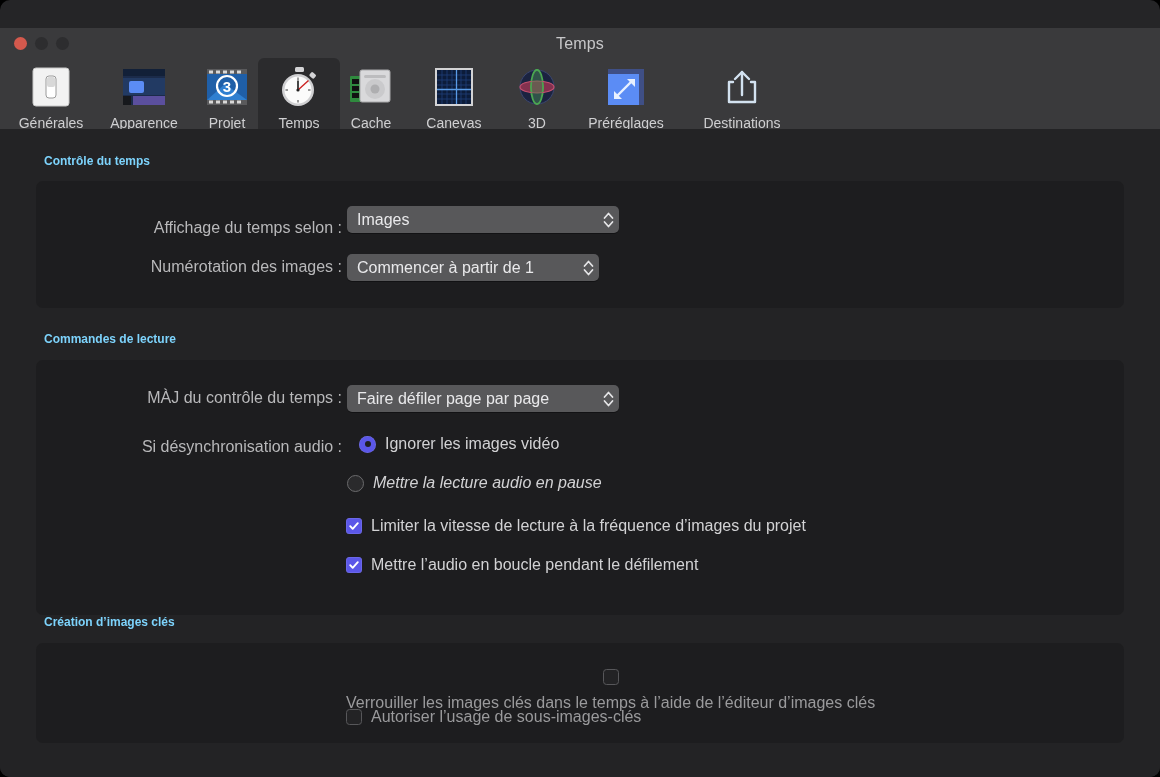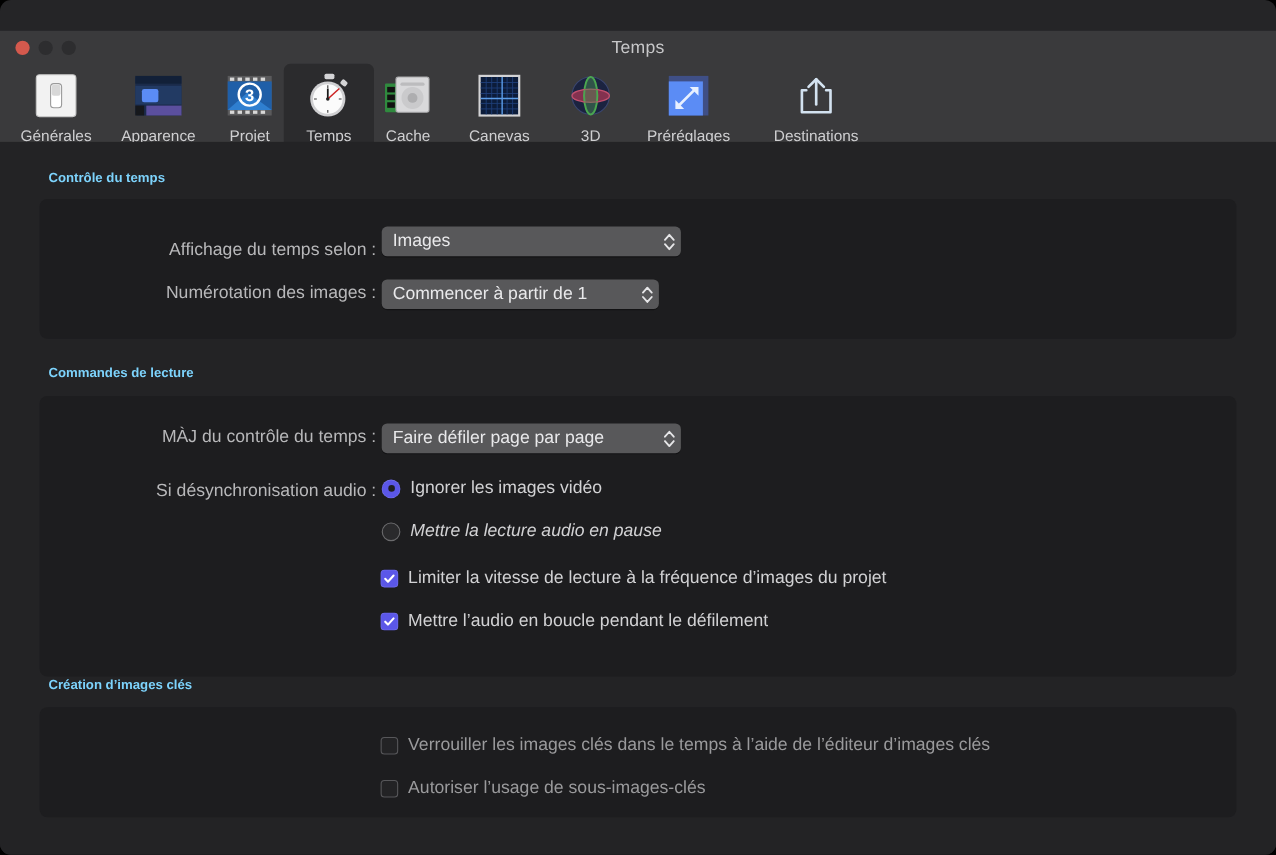--- a/index.html
+++ b/index.html
@@ -418,21 +418,21 @@
         <span class="chev">
           <svg width="11" height="18" viewBox="0 0 11 18">
             <path d="M1.5 7 L5.5 2.5 L9.5 7" fill="none" stroke="#e6e6e8" stroke-width="1.7" stroke-linecap="round" stroke-linejoin="round"></path>
             <path d="M1.5 11 L5.5 15.5 L9.5 11" fill="none" stroke="#e6e6e8" stroke-width="1.7" stroke-linecap="round" stroke-linejoin="round"></path>
           </svg>
         </span>
       </div>
 
       <div class="row-label" style="left:0; top:78px; width:306px;">Si désynchronisation audio :</div>
 
-      <div class="optrow" style="left:311px; top:75px;">
+      <div class="optrow" style="left:323px; top:75px;">
         <span class="radio on"></span>
         <span class="otxt">Ignorer les images vidéo</span>
       </div>
 
       <div class="optrow" style="left:311px; top:114px;font-style:italic;">
         <span class="radio off"></span>
         <span class="otxt">Mettre la lecture audio en pause</span>
       </div>
 
       <div class="cbrow" style="left:310px; top:157px;">
@@ -451,21 +451,21 @@
           </svg>
         </span>
         <span class="ctxt">Mettre l’audio en boucle pendant le défilement</span>
       </div>
     </div>
 
     <div class="section-title" style="left:44px; top:486px;">Création d’images clés</div>
 
     <div class="panel" style="top:514px; height:100px;">
 
-      <div class="cbrow dim" style="left:310px; top:26px;">
+      <div class="cbrow dim" style="left:310px; top:26px;flex-direction:column;">
         <span class="cb off"></span>
         <span class="ctxt">Verrouiller les images clés dans le temps à l’aide de l’éditeur d’images clés</span>
       </div>
 
       <div class="cbrow dim" style="left:310px; top:65px;">
         <span class="cb off"></span>
         <span class="ctxt">Autoriser l’usage de sous-images-clés</span>
       </div>
     </div>
 

